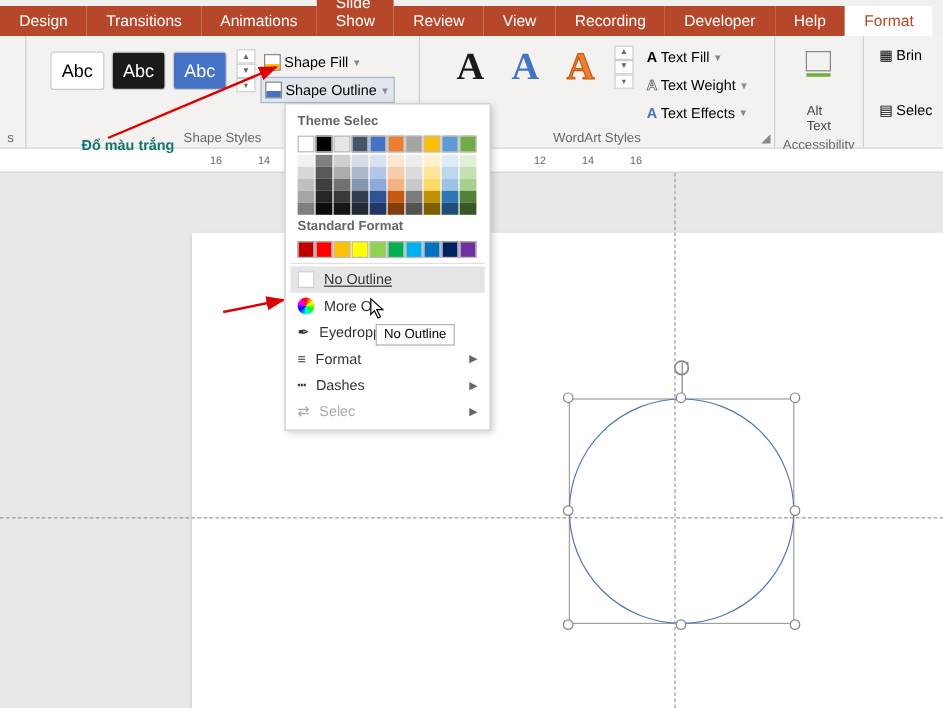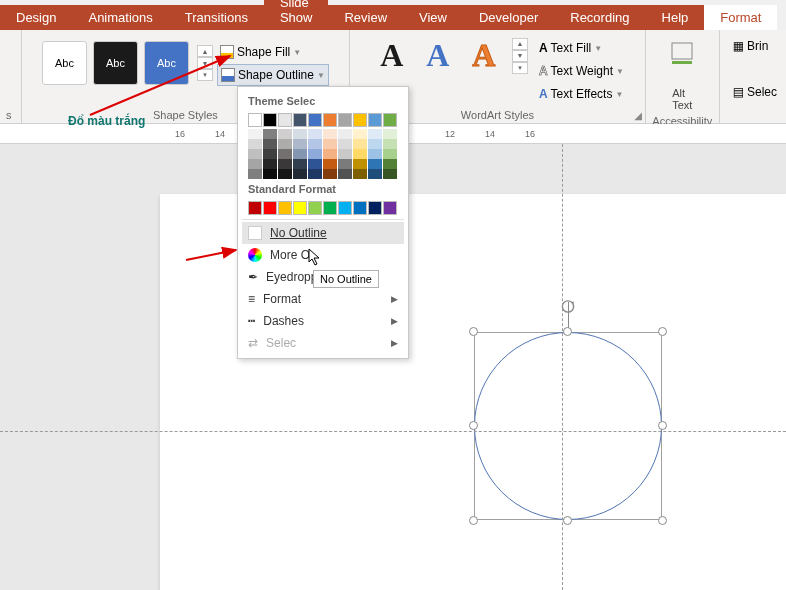--- a/index.html
+++ b/index.html
@@ -10,21 +10,21 @@
     .ribbon-tab { padding: 5px 16px; font-size: 13px; color: #fff; background: #b7472a; cursor: pointer; }
     .ribbon-tab.active { background: #fff; color: #b7472a; }
     
     
     .ribbon { display: flex; height: 94px; background: #f3f2f1; border-bottom: 1px solid #d0d0d0; }
     .ribbon-group { display: flex; flex-direction: column; align-items: center; border-right: 1px solid #d0d0d0; padding: 3px 6px 0; }
     .ribbon-group-content { flex: 1; display: flex; align-items: flex-start; }
     .ribbon-group-label { font-size: 11px; color: #666; padding: 2px 0; width:100%; text-align:center;}
     
     .style-gallery { display: flex; gap: 6px; align-items: center; }
-    .style-thumb { width: 45px; height: 44px; border: 1px solid #ccc; display: flex; align-items: center; justify-content: center; font-size: 11px; border-radius: 3px; }
+    .style-thumb { width: 45px; height: 32px; border: 1px solid #ccc; display: flex; align-items: center; justify-content: center; font-size: 15px; border-radius: 3px; }
     .style-thumb.white { background: #fff; }
     .style-thumb.black { background: #1a1a1a; color: #fff; }
     .style-thumb.blue { background: #4472c4; color: #fff; }
     .gallery-nav { display: flex; flex-direction: column; margin-left: 2px; }
     .gallery-nav-btn { width: 16px; height: 12px; border: 1px solid #ccc; background:#fff; font-size:7px; display:flex; align-items:center; justify-content:center; color:#666;}
     
     .small-btn-col { display: flex; flex-direction: column; margin-left: 4px; gap:1px;}
     .small-btn { display: flex; align-items: center; gap: 3px; font-size: 12px; padding: 2px 3px; height:22px;}
     .small-btn .dd { font-size: 8px; color: #888; }
     .small-icon { width: 14px; height: 14px; display:inline-block; }
@@ -79,27 +79,27 @@
     .launcher { font-size:10px; color:#888; position:absolute; right:3px; bottom:2px;}
     .ribbon-group{ position:relative;}
     
     .tell-me { display:flex; align-items:center; gap:4px; padding:5px 8px; color:#fff; font-size:13px;}
   </style>
 </head>
 <body>
 
 <div class="ribbon-tabs">
   <div class="ribbon-tab">Design</div>
+  <div class="ribbon-tab">Transitions</div>
   <div class="ribbon-tab">Animations</div>
-  <div class="ribbon-tab">Transitions</div>
   <div class="ribbon-tab">Slide Show</div>
   <div class="ribbon-tab">Review</div>
   <div class="ribbon-tab">View</div>
+  <div class="ribbon-tab">Recording</div>
   <div class="ribbon-tab">Developer</div>
-  <div class="ribbon-tab">Recording</div>
   <div class="ribbon-tab">Help</div>
   <div class="ribbon-tab active">Format</div>
   <div class="tell-me">
     <span>💡</span>
 
   </div>
 </div>
 
 <div class="ribbon">
 

